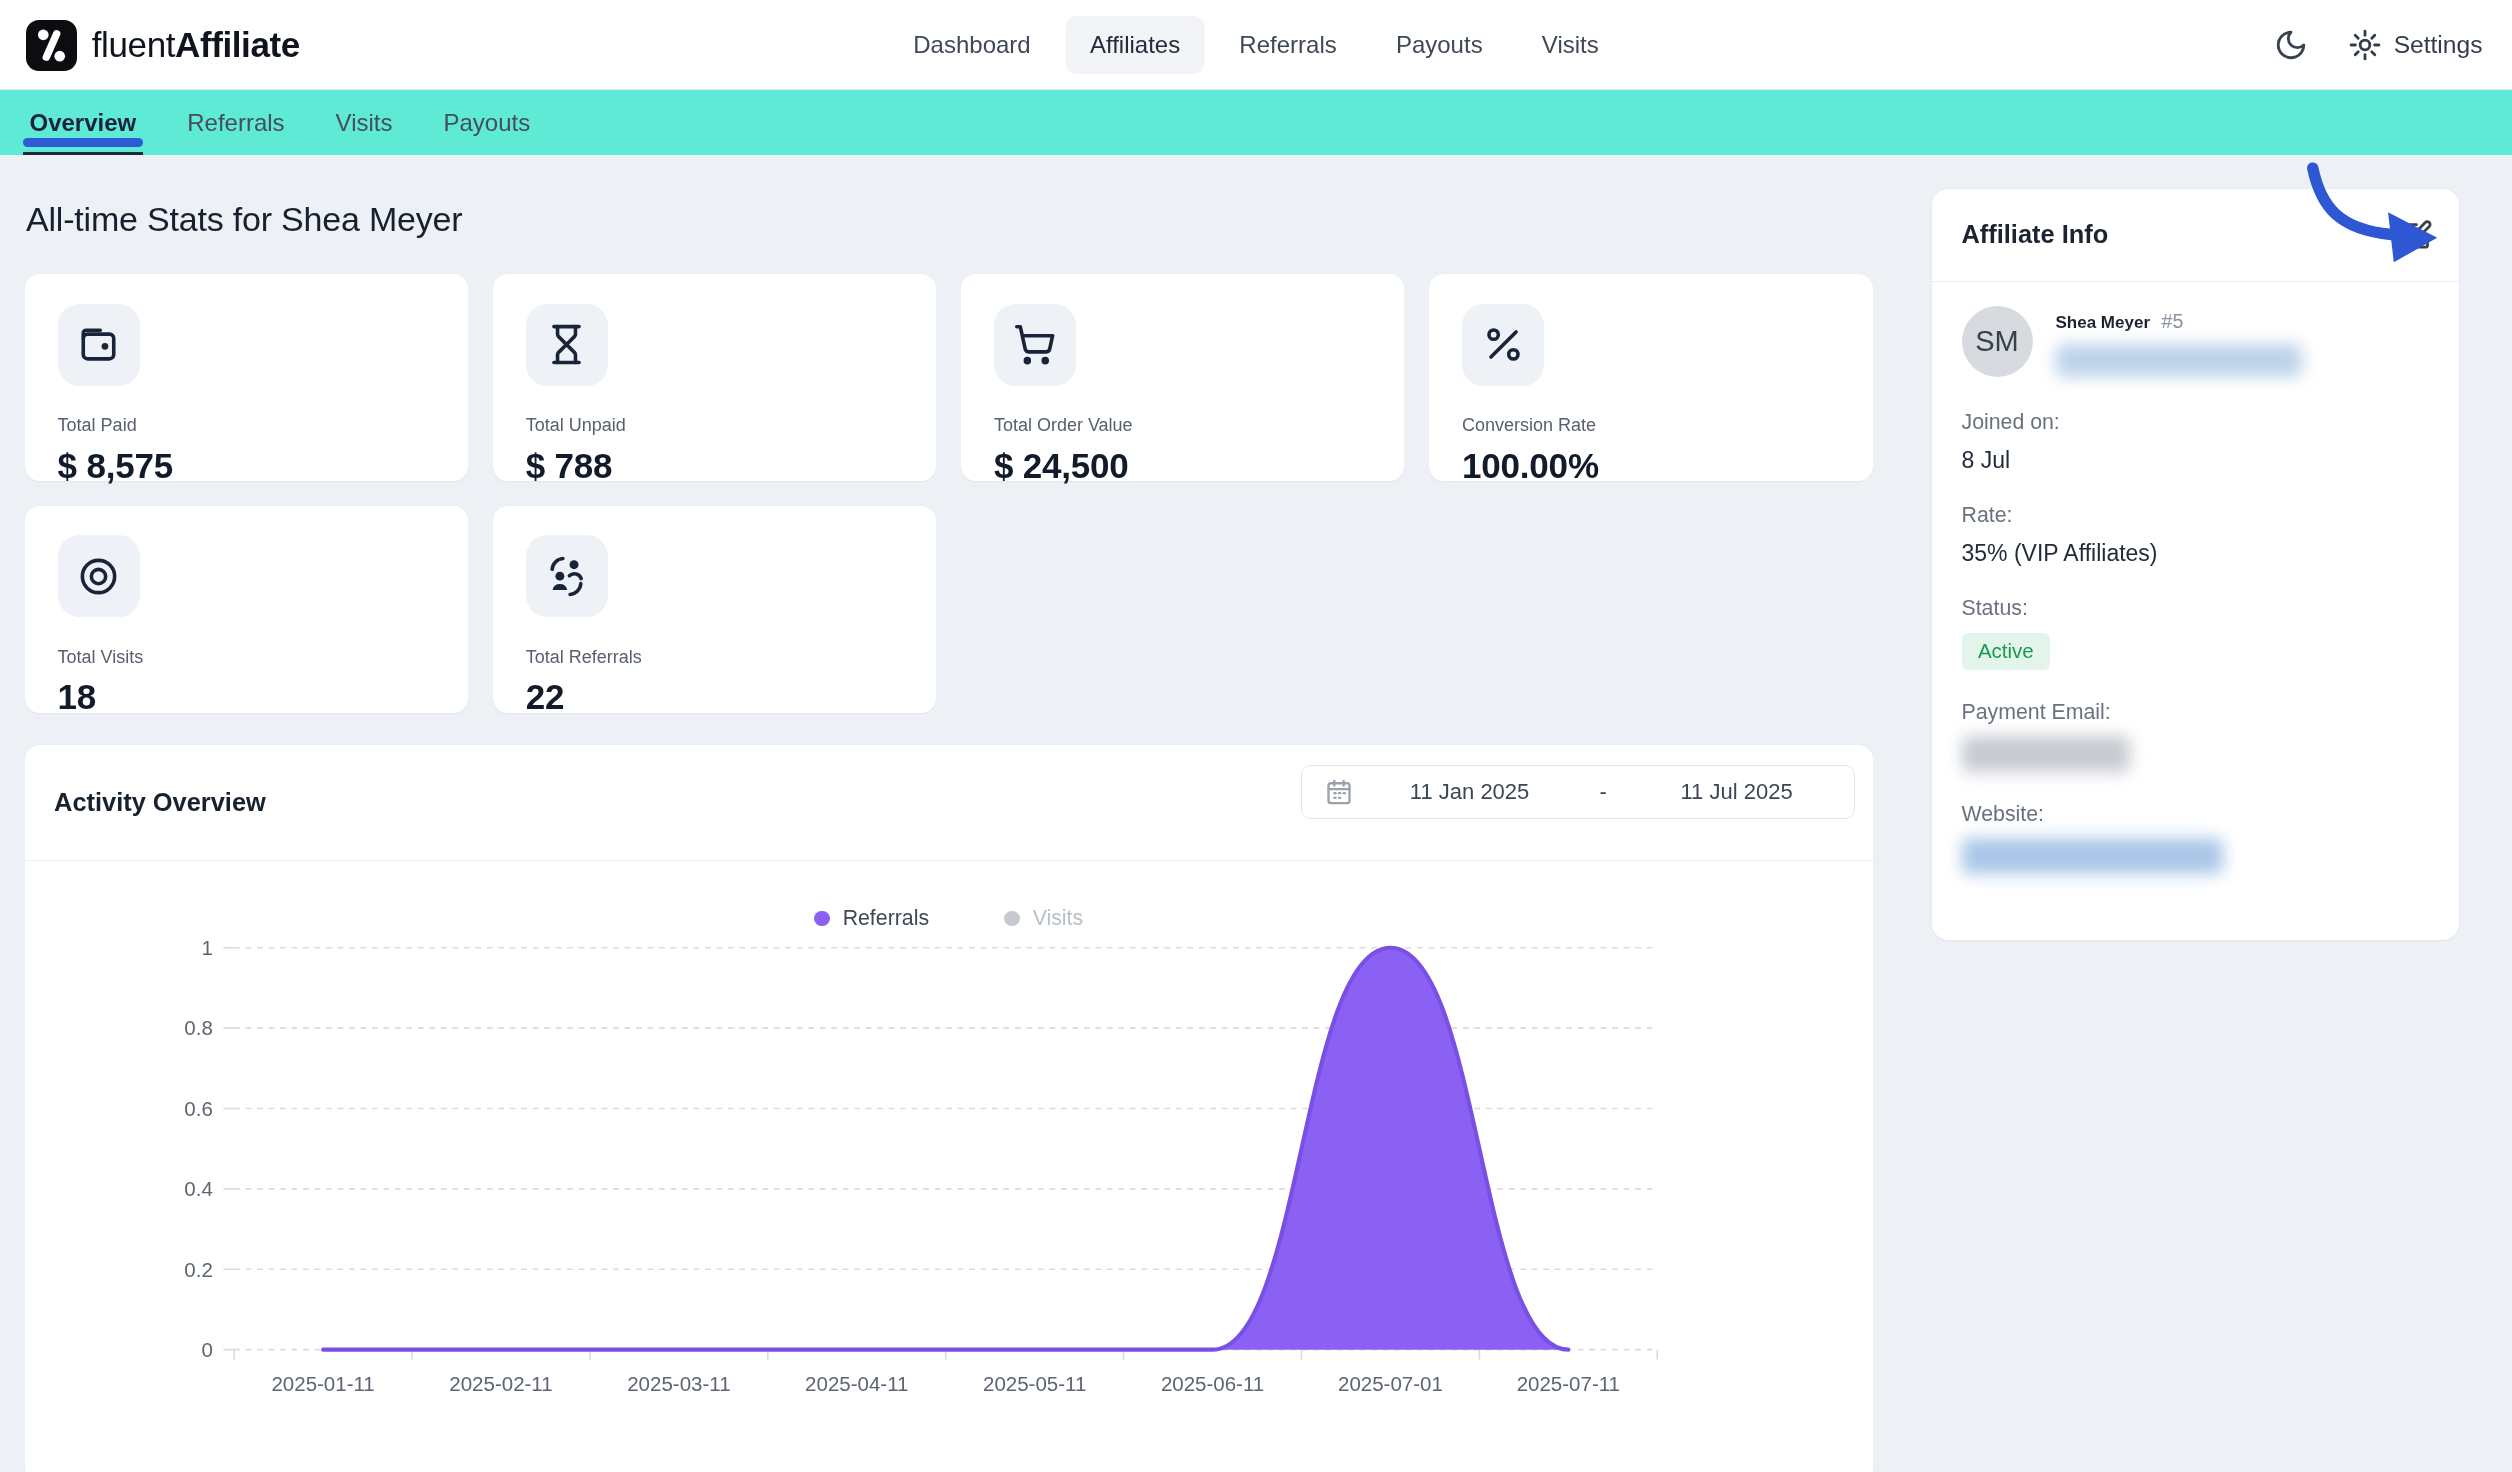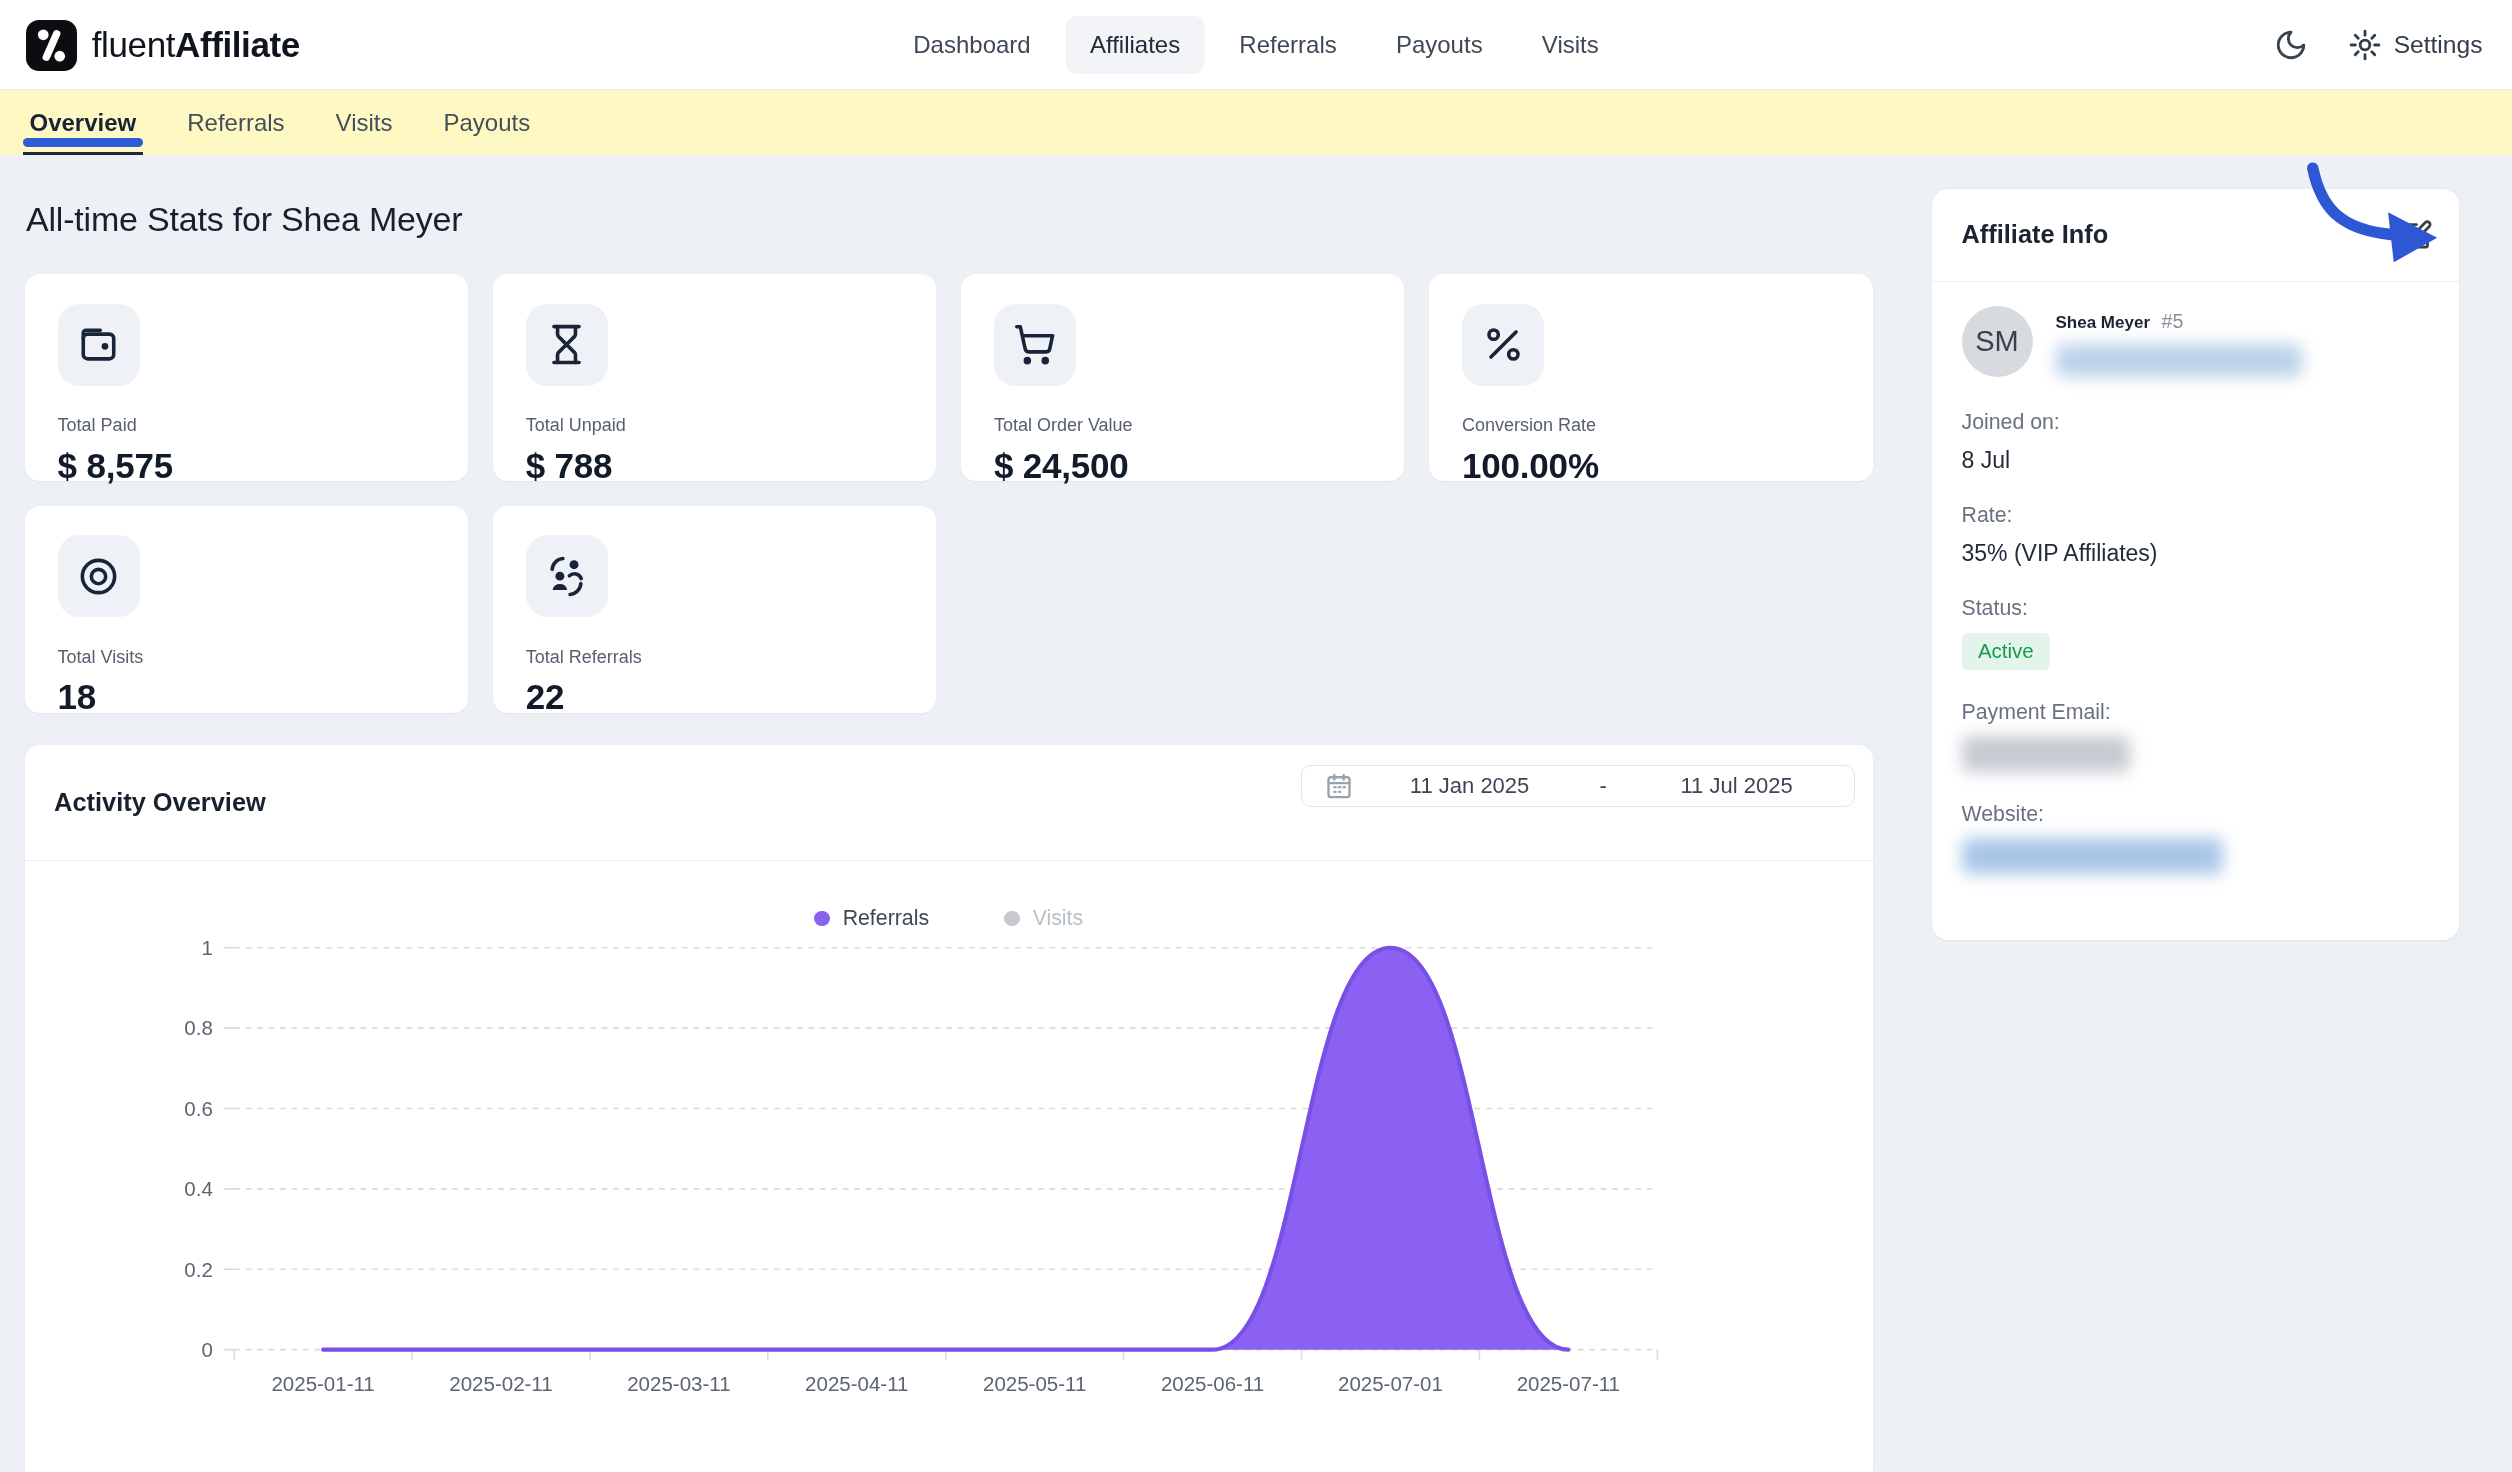--- a/index.html
+++ b/index.html
@@ -15,41 +15,41 @@
   .brand-text { font-size:35px; letter-spacing:-0.4px; color:#10151d; }
   .brand-text b { font-weight:700; }
   .mainnav { position:absolute; left:50%; top:0; transform:translateX(-50%); height:90px; display:flex; align-items:center; gap:10px; }
   .navitem { font-size:24px; color:#3f4856; padding:14.8px 24.6px; border-radius:11.5px; cursor:pointer; white-space:nowrap; }
   .navitem.active { background:#f2f4f7; color:#222c3a; font-weight:500; }
   .hdr-right { position:absolute; right:29.5px; top:0; height:90px; display:flex; align-items:center; gap:38px; color:#39424f; }
   .icon-btn { width:38px; height:38px; display:flex; align-items:center; justify-content:center; cursor:pointer; }
   .settings { display:flex; align-items:center; gap:11.5px; font-size:24.6px; color:#333c49; cursor:pointer; }
 
   
-  .tabbar { position:absolute; top:90px; left:0; right:0; height:65px; background:#fef9c3; display:flex; align-items:center; gap:51px; padding:0 0 0 29.5px; z-index:4; }
+  .tabbar { position:absolute; top:90px; left:0; right:0; height:65px; background:#5eead4; display:flex; align-items:center; gap:51px; padding:0 0 0 29.5px; z-index:4; }
   .tab { position:relative; height:65px; display:flex; align-items:center; font-size:24px; color:#454e5c; cursor:pointer; }
   .tab.active { color:#19233a; font-weight:600; }
   .tab.active .tab-pill { position:absolute; left:-6.6px; right:-6.6px; bottom:8.2px; height:9px; border-radius:5.7px; background:#2e5bd8; }
   .tab.active .tab-base { position:absolute; left:-6.6px; right:-6.6px; bottom:0; height:3.3px; background:#1d2838; }
 
   
   .page-title { position:absolute; left:26px; top:200px; font-size:34px; font-weight:400; color:#16202e; letter-spacing:-0.2px; }
 
   
   .cards { position:absolute; left:24.6px; top:274px; width:1848px; display:grid; grid-template-columns:repeat(4, 1fr); gap:24.6px; }
   .card { background:#fff; border-radius:14.8px; height:207px; padding:29.5px 33px; box-shadow:0 0.8px 1.6px rgba(16,24,40,.05); }
   .card .icon-box { width:82px; height:82px; border-radius:21.3px; background:#eef2f7; display:flex; align-items:center; justify-content:center; color:#19233a; }
   .card .icon-box svg { width:43px; height:43px; }
   .card .stat-label { margin-top:29.5px; font-size:18px; color:#57606e; }
   .card .stat-value { margin-top:9.8px; font-size:35px; font-weight:700; color:#121b2a; letter-spacing:-0.2px; }
 
   
   .chart-card { position:absolute; left:24.6px; top:745px; width:1848px; height:738px; background:#fff; border-radius:14.8px; box-shadow:0 0.8px 1.6px rgba(16,24,40,.05); }
   .chart-title { position:absolute; left:29.5px; top:43px; font-size:25.4px; font-weight:700; color:#18222f; }
-  .daterange { position:absolute; right:18px; top:19.7px; width:554px; height:42px; border:1.6px solid #e2e5ea; border-radius:9.8px; display:flex; align-items:center; background:#fff; cursor:pointer; }
+  .daterange { position:absolute; right:18px; top:19.7px; width:554px; height:54px; border:1.6px solid #e2e5ea; border-radius:9.8px; display:flex; align-items:center; background:#fff; cursor:pointer; }
   .daterange .cal { margin-left:23px; display:flex; color:#9aa2ac; }
   .daterange .d-from, .daterange .d-to { flex:1; text-align:center; font-size:22px; color:#3d4654; }
   .daterange .d-sep { width:33px; text-align:center; font-size:22px; color:#3d4654; }
   .chart-divider { position:absolute; left:0; right:0; top:115px; height:0.8px; background:#eceef1; }
   .legend { position:absolute; left:0; right:0; top:161px; display:flex; justify-content:center; gap:75px; }
   .legend-item { display:flex; align-items:center; gap:13px; font-size:21.3px; cursor:pointer; }
   .legend-dot { width:15.6px; height:15.6px; border-radius:50%; }
   .plot { position:absolute; left:0; top:182px; }
 
   

